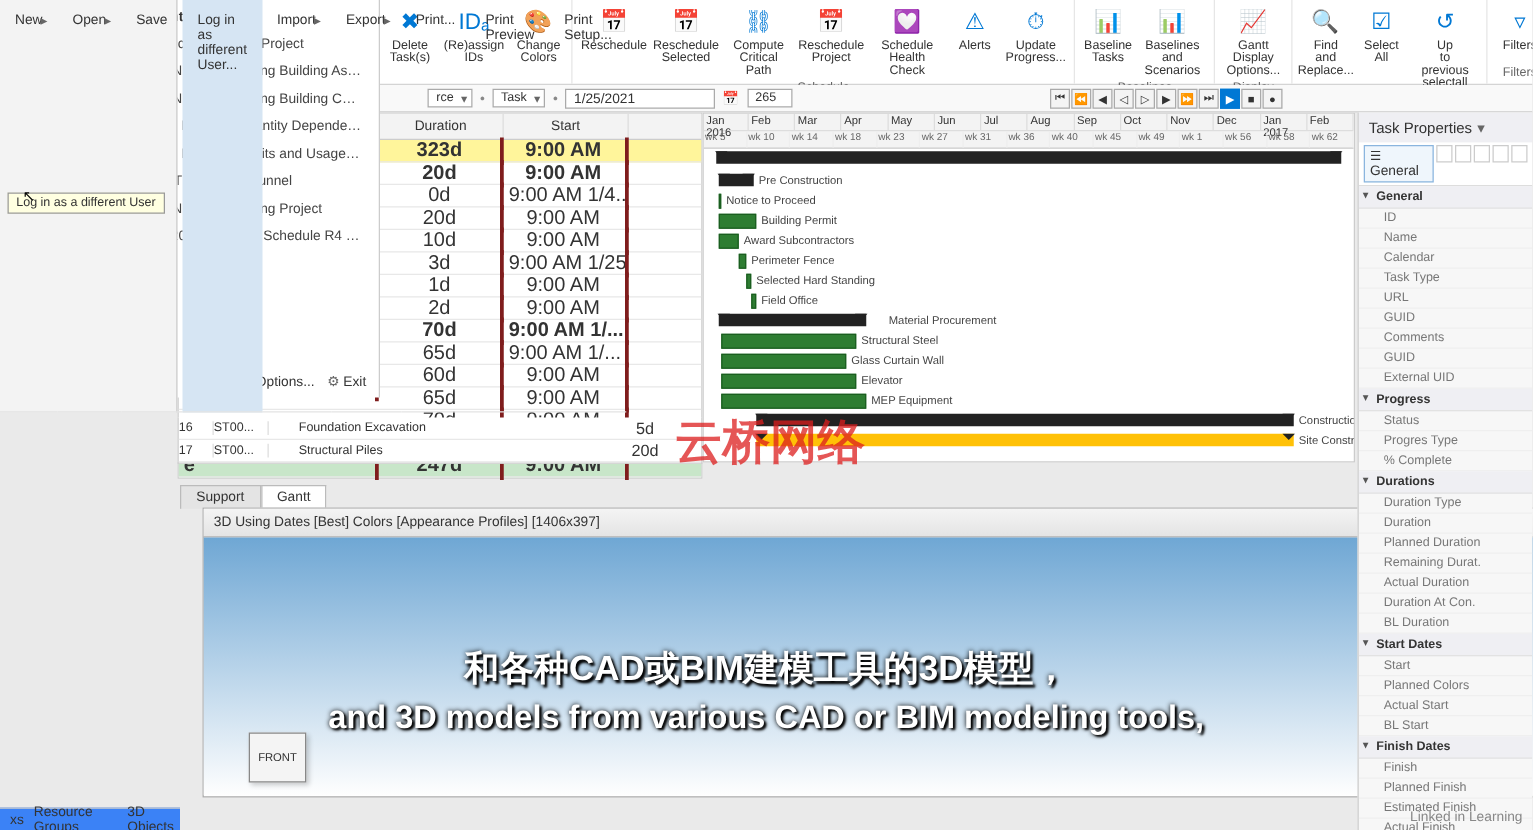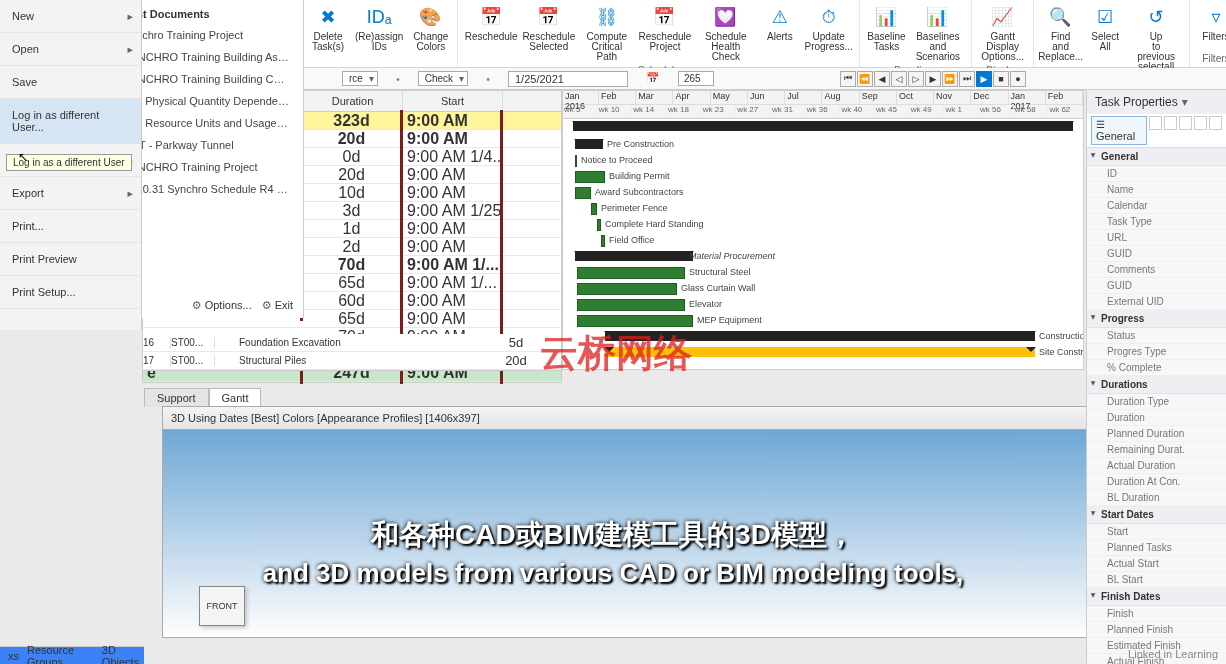--- a/index.html
+++ b/index.html
@@ -7,50 +7,50 @@
 
 .ribbon{position:absolute;left:302px;top:0;right:0;height:68px;background:#fff;border-bottom:1px solid #d4d4d4;display:flex}
 .ribbon-group{display:flex;flex-direction:column;align-items:center;padding:2px 6px;border-right:1px solid #e6e6e6;height:100%}
 .rg-row{display:flex;gap:4px;flex:1}
 .rg-label{font-size:10px;color:#666;padding:1px 0}
 .rbtn{display:flex;flex-direction:column;align-items:center;justify-content:flex-start;gap:2px;padding:2px 3px;min-width:40px}
 .rbtn .ic{width:26px;height:26px;display:flex;align-items:center;justify-content:center;font-size:18px}
 .rbtn span{font-size:10px;text-align:center;line-height:1;color:#333}
 .rbtn.blue .ic{color:#0078d4}
 
-.file-menu{position:absolute;left:0;top:0;width:142px;height:330px;background:#f3f3f3;border-right:1px solid #ccc;display:flex;flex-direction:column;z-index:4}
+.file-menu{position:absolute;left:0;top:0;width:142px;height:330px;background:#f3f3f3;border-right:1px solid #ccc;display:flex;flex-direction:row;z-index:4}
 .fm-item{padding:10px 12px;font-size:11px;border-bottom:1px solid #e4e4e4;position:relative}
 .fm-item.arrow::after{content:'▸';position:absolute;right:8px;color:#666}
 .fm-item.highlight{background:#d6e5f3}
 .fm-tooltip{position:absolute;left:6px;top:154px;background:#ffffe1;border:1px solid #999;padding:2px 6px;font-size:10px;z-index:5}
 .fm-cursor{position:absolute;left:18px;top:150px;font-size:12px;z-index:6;color:#000}
 
 .recent-panel{position:absolute;left:100px;top:0;width:204px;height:318px;background:#fff;border-right:1px solid #ccc;z-index:3;padding-top:4px}
 .recent-title{font-weight:bold;font-size:11px;padding:4px 10px}
 .recent-item{padding:5px 14px;font-size:11px;color:#444;white-space:nowrap;overflow:hidden;text-overflow:ellipsis}
 .recent-footer{position:absolute;bottom:6px;right:10px;display:flex;gap:10px;font-size:11px;color:#333}
 .recent-footer span::before{content:'⚙ ';color:#666}
 
-.toolbar2{position:absolute;left:302px;top:68px;right:0;height:22px;background:#f9f9f9;border-bottom:1px solid #ccc;display:flex;align-items:center;gap:18px;padding-left:40px}
+.toolbar2{position:absolute;left:302px;top:68px;right:0;height:22px;background:#f9f9f9;border-bottom:1px solid #ccc;display:flex;align-items:center;gap:6px;padding-left:40px}
 .tb-combo{border:1px solid #aaa;background:#fff;padding:1px 14px 1px 6px;font-size:10px;position:relative}
 .tb-combo::after{content:'▾';position:absolute;right:3px;color:#666}
 .tb-date{border:1px solid #aaa;background:#fff;padding:1px 16px 1px 6px;font-size:11px;width:120px}
 .tb-num{border:1px solid #aaa;background:#fff;padding:1px 12px 1px 4px;width:36px;text-align:right;font-size:10px}
 .navbtns{display:flex;gap:1px;margin-left:auto;margin-right:200px}
 .nb{width:16px;height:16px;border:1px solid #aaa;background:#f4f4f4;font-size:9px;display:flex;align-items:center;justify-content:center}
 .nb.play{background:#0078d4;color:#fff;border-color:#0078d4}
 
 .grid-area{position:absolute;left:142px;top:90px;width:420px;background:#fff;border:1px solid #ccc}
 .grid-head{display:flex;background:#f3f3f3;border-bottom:1px solid #ccc}
 .gh{padding:4px;border-right:1px solid #ddd;font-size:11px;font-weight:500;text-align:center}
 .gh.n{width:160px}.gh.d{width:100px}.gh.s{width:100px}
 .grow{display:flex;border-bottom:1px solid #e8e8e8;height:18px;align-items:center}
 .grow.sel{background:#fff59b}
 .gc{padding:2px 4px;border-right:3px solid #7f1d1d;font-size:16px;overflow:hidden;white-space:nowrap}
-.gc.n{width:160px}.gc.d{width:100px;text-align:center}.gc.s{width:100px;text-align:left;padding-right:6px}
+.gc.n{width:160px}.gc.d{width:100px;text-align:center}.gc.s{width:100px;text-align:center;padding-right:6px}
 .grow.bold .gc{font-weight:bold}
 
 .extra-rows{position:absolute;left:142px;top:334px;width:420px;background:#fff;border:1px solid #ccc;border-top:none}
 .er{display:flex;height:18px;align-items:center;border-bottom:1px solid #e8e8e8}
 .er-id{width:28px;text-align:left;font-size:10px;border-right:1px solid #ddd}
 .er-c{width:44px;text-align:left;font-size:10px;border-right:1px solid #ddd}
 .er-name{flex:1;padding-left:24px;font-size:10px}
 .er-dur{width:90px;text-align:center;font-size:13px}
 
 .gantt{position:absolute;left:562px;top:90px;width:522px;height:280px;background:#fff;border:1px solid #ccc;overflow:hidden}
@@ -197,21 +197,21 @@
           <span>Filters</span>
         </div>
       </div>
       <div class="rg-label">Filters</div>
     </div>
   </div>
 
 <div class="toolbar2">
   <div class="tb-combo">rce</div>
   <span style="color:#888">•</span>
-  <div class="tb-combo">Check</div>
+  <div class="tb-combo">Task</div>
   <span style="color:#888">•</span>
   <div class="tb-date">1/25/2021</div>
   <span>📅</span>
   <div class="tb-num">265</div>
   <div class="navbtns">
     <div class="nb">⏮</div>
     <div class="nb">⏪</div>
     <div class="nb">◀</div>
     <div class="nb">◁</div>
     <div class="nb">▷</div>
@@ -365,25 +365,25 @@
       <div class="glabel" style="top: 20px; left: 44px;">Pre Construction</div>
       <div class="gbar" style="top: 36px; left: 12px; width: 2px;"></div>
       <div class="glabel" style="top: 36px; left: 18px;">Notice to Proceed</div>
       <div class="gbar" style="top: 52px; left: 12px; width: 30px;"></div>
       <div class="glabel" style="top: 52px; left: 46px;">Building Permit</div>
       <div class="gbar" style="top: 68px; left: 12px; width: 16px;"></div>
       <div class="glabel" style="top: 68px; left: 32px;">Award Subcontractors</div>
       <div class="gbar" style="top: 84px; left: 28px; width: 6px;"></div>
       <div class="glabel" style="top: 84px; left: 38px;">Perimeter Fence</div>
       <div class="gbar" style="top: 100px; left: 34px; width: 4px;"></div>
-      <div class="glabel" style="top: 100px; left: 42px;">Complete Hard Standing</div>
+      <div class="glabel" style="top: 100px; left: 42px;">Selected Hard Standing</div>
       <div class="gbar" style="top: 116px; left: 38px; width: 4px;"></div>
       <div class="glabel" style="top: 116px; left: 46px;">Field Office</div>
       <div class="gbar sum" style="top: 132px; left: 12px; width: 118px;"></div>
-      <div class="glabel" style="top: 132px; left: 126px; font-style: italic;">Material Procurement</div>
+      <div class="glabel" style="top: 132px; left: 148px;">Material Procurement</div>
       <div class="gbar" style="top: 148px; left: 14px; width: 108px;"></div>
       <div class="glabel" style="top: 148px; left: 126px;">Structural Steel</div>
       <div class="gbar" style="top: 164px; left: 14px; width: 100px;"></div>
       <div class="glabel" style="top: 164px; left: 118px;">Glass Curtain Wall</div>
       <div class="gbar" style="top: 180px; left: 14px; width: 108px;"></div>
       <div class="glabel" style="top: 180px; left: 126px;">Elevator</div>
       <div class="gbar" style="top: 196px; left: 14px; width: 116px;"></div>
       <div class="glabel" style="top: 196px; left: 134px;">MEP Equipment</div>
       <div class="gbar sum" style="top: 212px; left: 42px; width: 430px;"></div>
       <div class="glabel" style="top: 212px; left: 476px;">Construction</div>
@@ -438,21 +438,21 @@
       <div class="prop-sec">Durations</div>
       <div class="prop-item">Duration Type</div>
       <div class="prop-item">Duration</div>
       <div class="prop-item">Planned Duration</div>
       <div class="prop-item">Remaining Durat.</div>
       <div class="prop-item">Actual Duration</div>
       <div class="prop-item">Duration At Con.</div>
       <div class="prop-item">BL Duration</div>
       <div class="prop-sec">Start Dates</div>
       <div class="prop-item">Start</div>
-      <div class="prop-item">Planned Tasks</div>
+      <div class="prop-item">Planned Colors</div>
       <div class="prop-item">Actual Start</div>
       <div class="prop-item">BL Start</div>
       <div class="prop-sec">Finish Dates</div>
       <div class="prop-item">Finish</div>
       <div class="prop-item">Planned Finish</div>
       <div class="prop-item">Estimated Finish</div>
       <div class="prop-item">Actual Finish</div>
     </div>
 </div>
 

